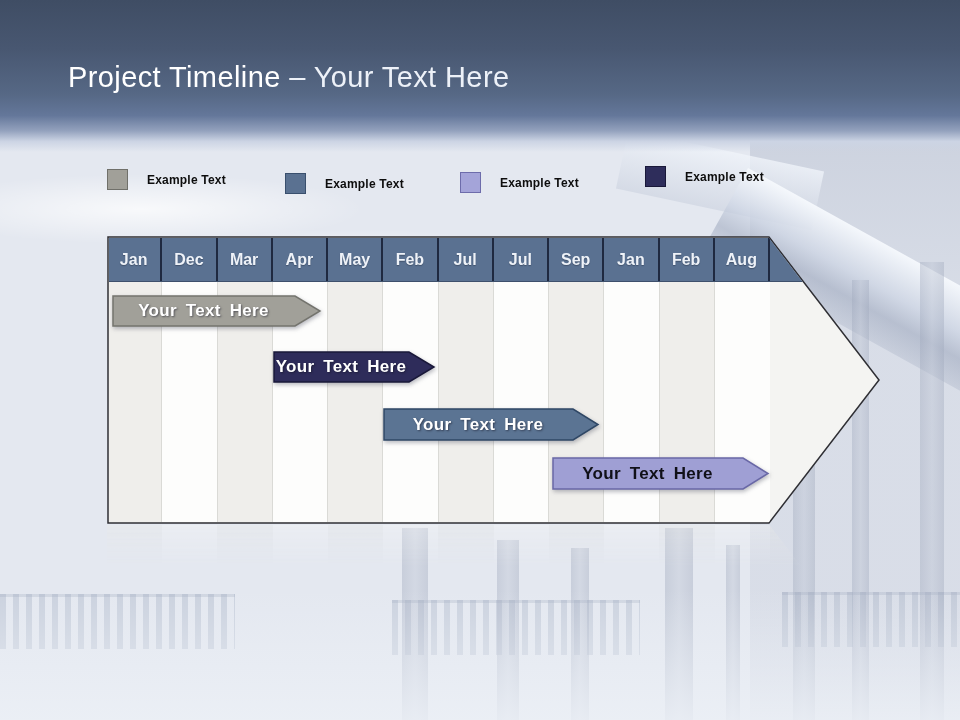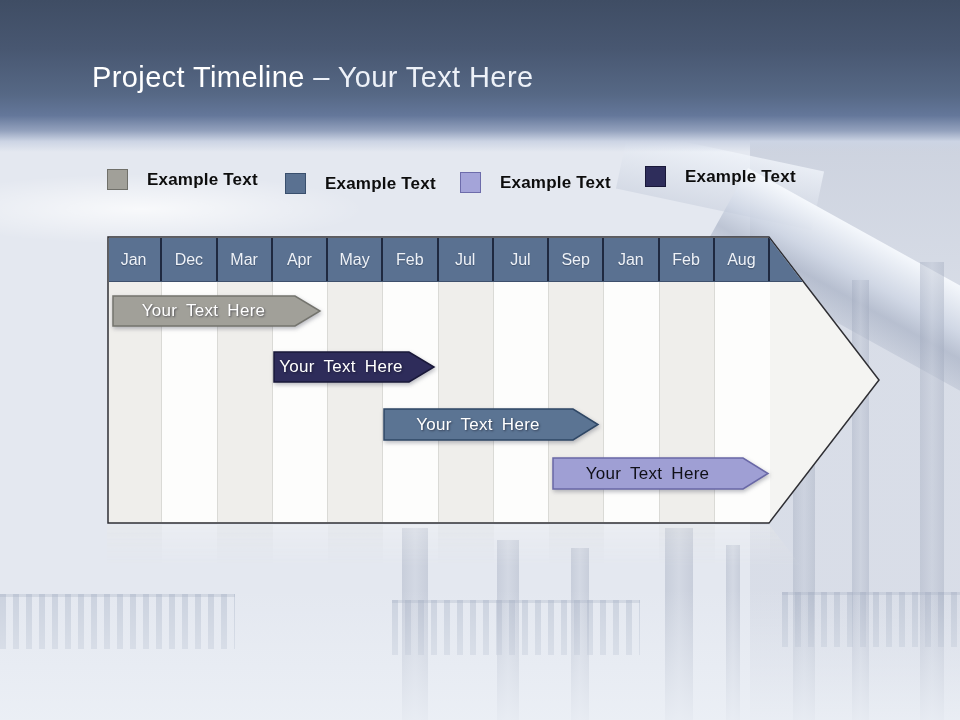--- a/index.html
+++ b/index.html
@@ -22,30 +22,30 @@
   .bg-snow{position:absolute;left:0;bottom:0;width:100%;height:130px;
      background:linear-gradient(to bottom,rgba(233,237,244,0),rgba(236,240,246,.85));}
   .bg-streaks{position:absolute;left:0;top:145px;width:640px;height:160px;
      background:radial-gradient(ellipse 320px 50px at 22% 40%,rgba(255,255,255,.75),rgba(255,255,255,0) 70%),
                 radial-gradient(ellipse 260px 40px at 55% 70%,rgba(255,255,255,.6),rgba(255,255,255,0) 70%);}
 
   
   .top-banner{position:absolute;left:0;top:0;width:100%;height:152px;
      background:linear-gradient(to bottom,#3f4d64 0%,#485771 32%,#566885 62%,#64779a 76%,#93a1bd 86%,#ccd4e4 93%,rgba(228,232,240,0) 100%);}
   .slide-title{position:absolute;left:68px;top:61px;font-size:29px;color:#ffffff;
-     letter-spacing:.4px;white-space:nowrap;margin-left:24px;}
+     letter-spacing:.4px;white-space:nowrap;}
   .title-light{font-weight:normal;color:#edf1f8;}
 
   
   .legend-item{position:absolute;display:flex;align-items:center;gap:19px;}
   .legend-swatch{width:21px;height:21px;border:1.5px solid #555;box-sizing:border-box;}
-  .legend-label{font-size:17px;font-weight:bold;color:#0d0d0d;letter-spacing:.2px;}
+  .legend-label{font-size:12px;font-weight:bold;color:#0d0d0d;letter-spacing:.2px;}
 
   
-  .chart{position:absolute;left:107px;top:236px;width:776px;height:288px;}
+  .chart{position:absolute;left:107px;top:236px;width:776px;height:288px;font-weight:bold;}
   .chart svg.pentagon{position:absolute;left:0;top:0;}
   .chart-clip{position:absolute;inset:0;
      clip-path:polygon(2px 2px,662px 2px,771px 144px,662px 286px,2px 286px);}
   .columns{position:absolute;left:0;top:45px;bottom:2px;width:663px;display:flex;
      border-right:1.5px solid #33333a;box-sizing:border-box;}
   .col{flex:0 0 55.25px;border-right:1px solid #dadad6;box-sizing:border-box;}
   .col:nth-child(odd){background:#efeeeb;}
   .col:nth-child(even){background:#fdfdfc;}
   .col:last-child{border-right:none;}
   .month-header{position:absolute;left:0;top:2px;width:772px;height:44px;display:flex;

